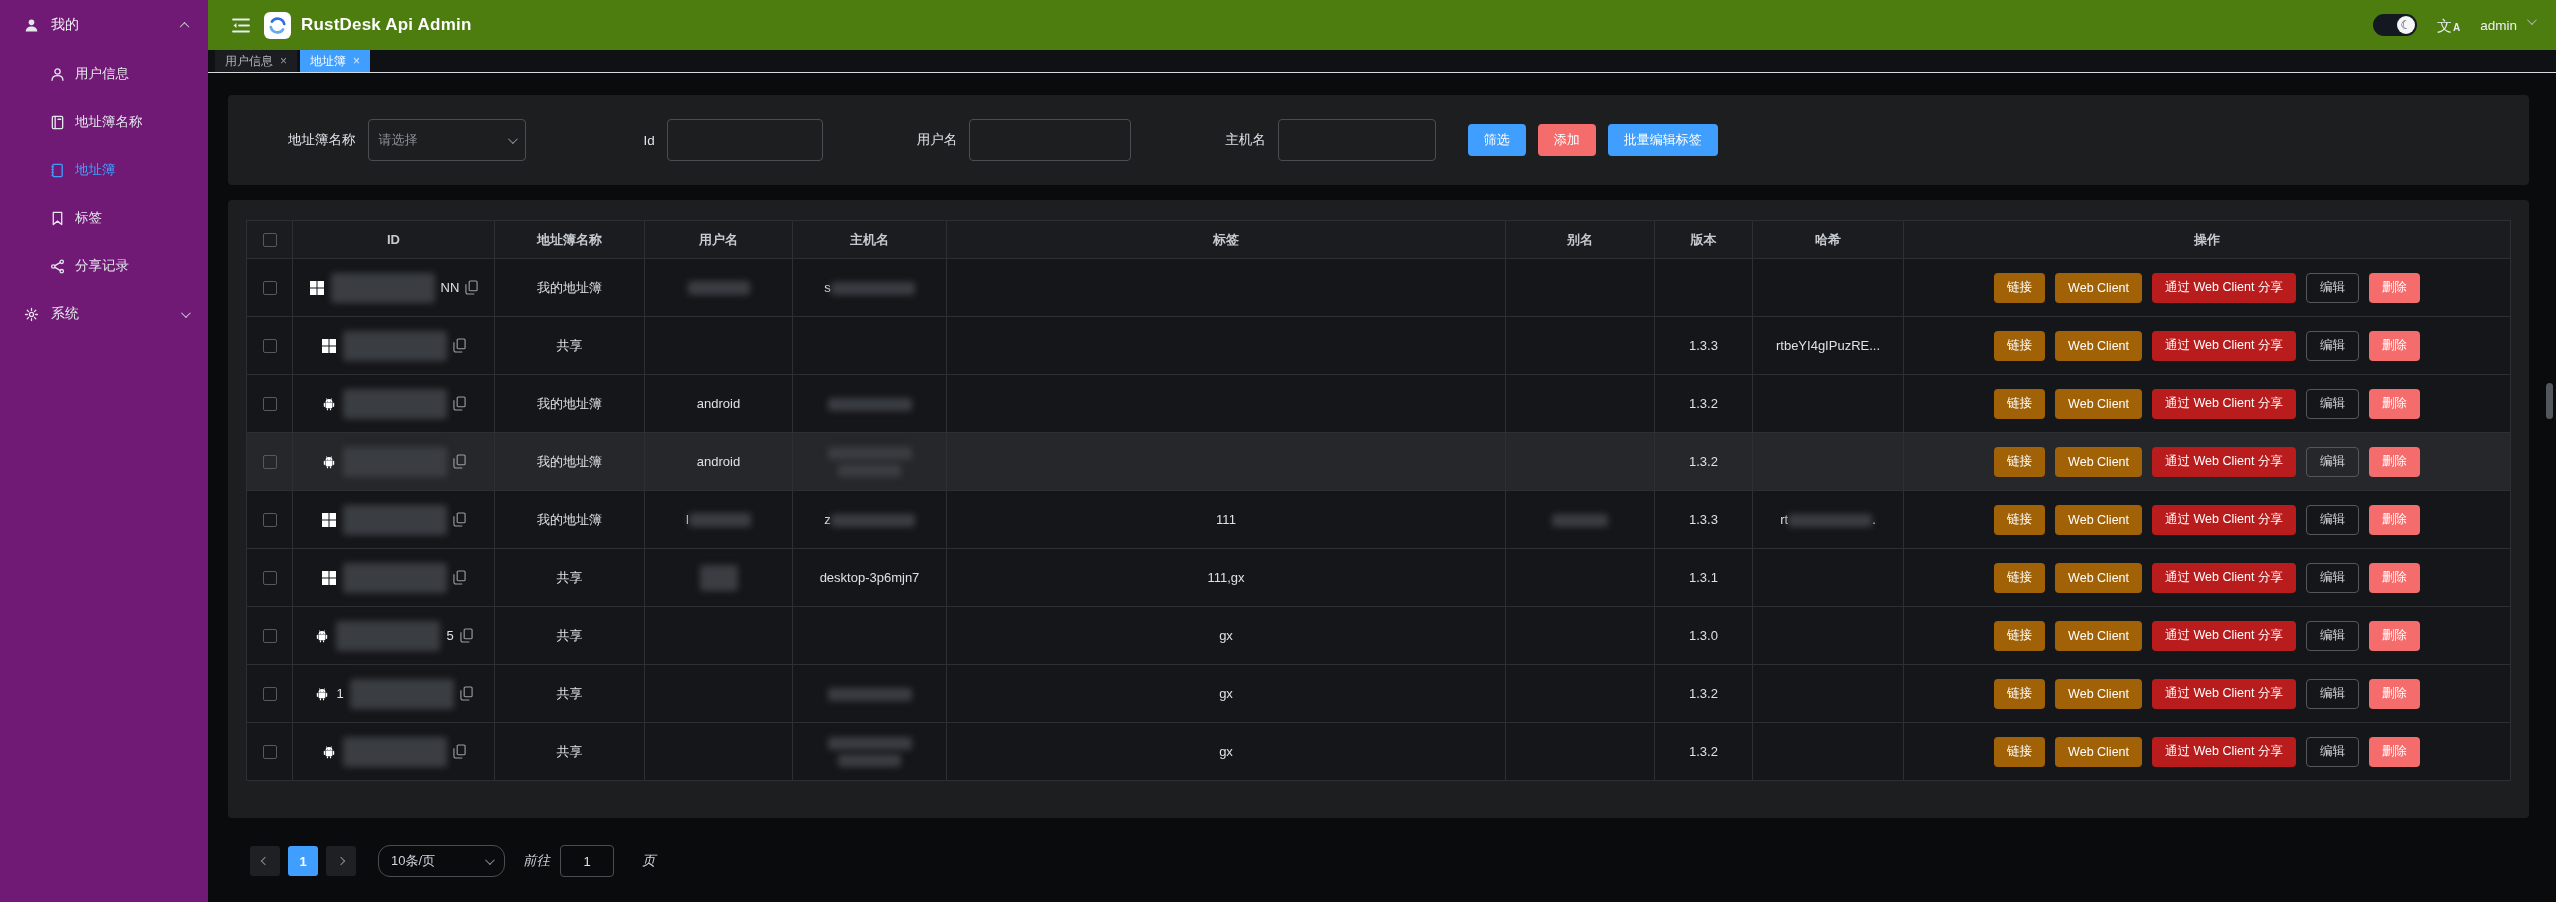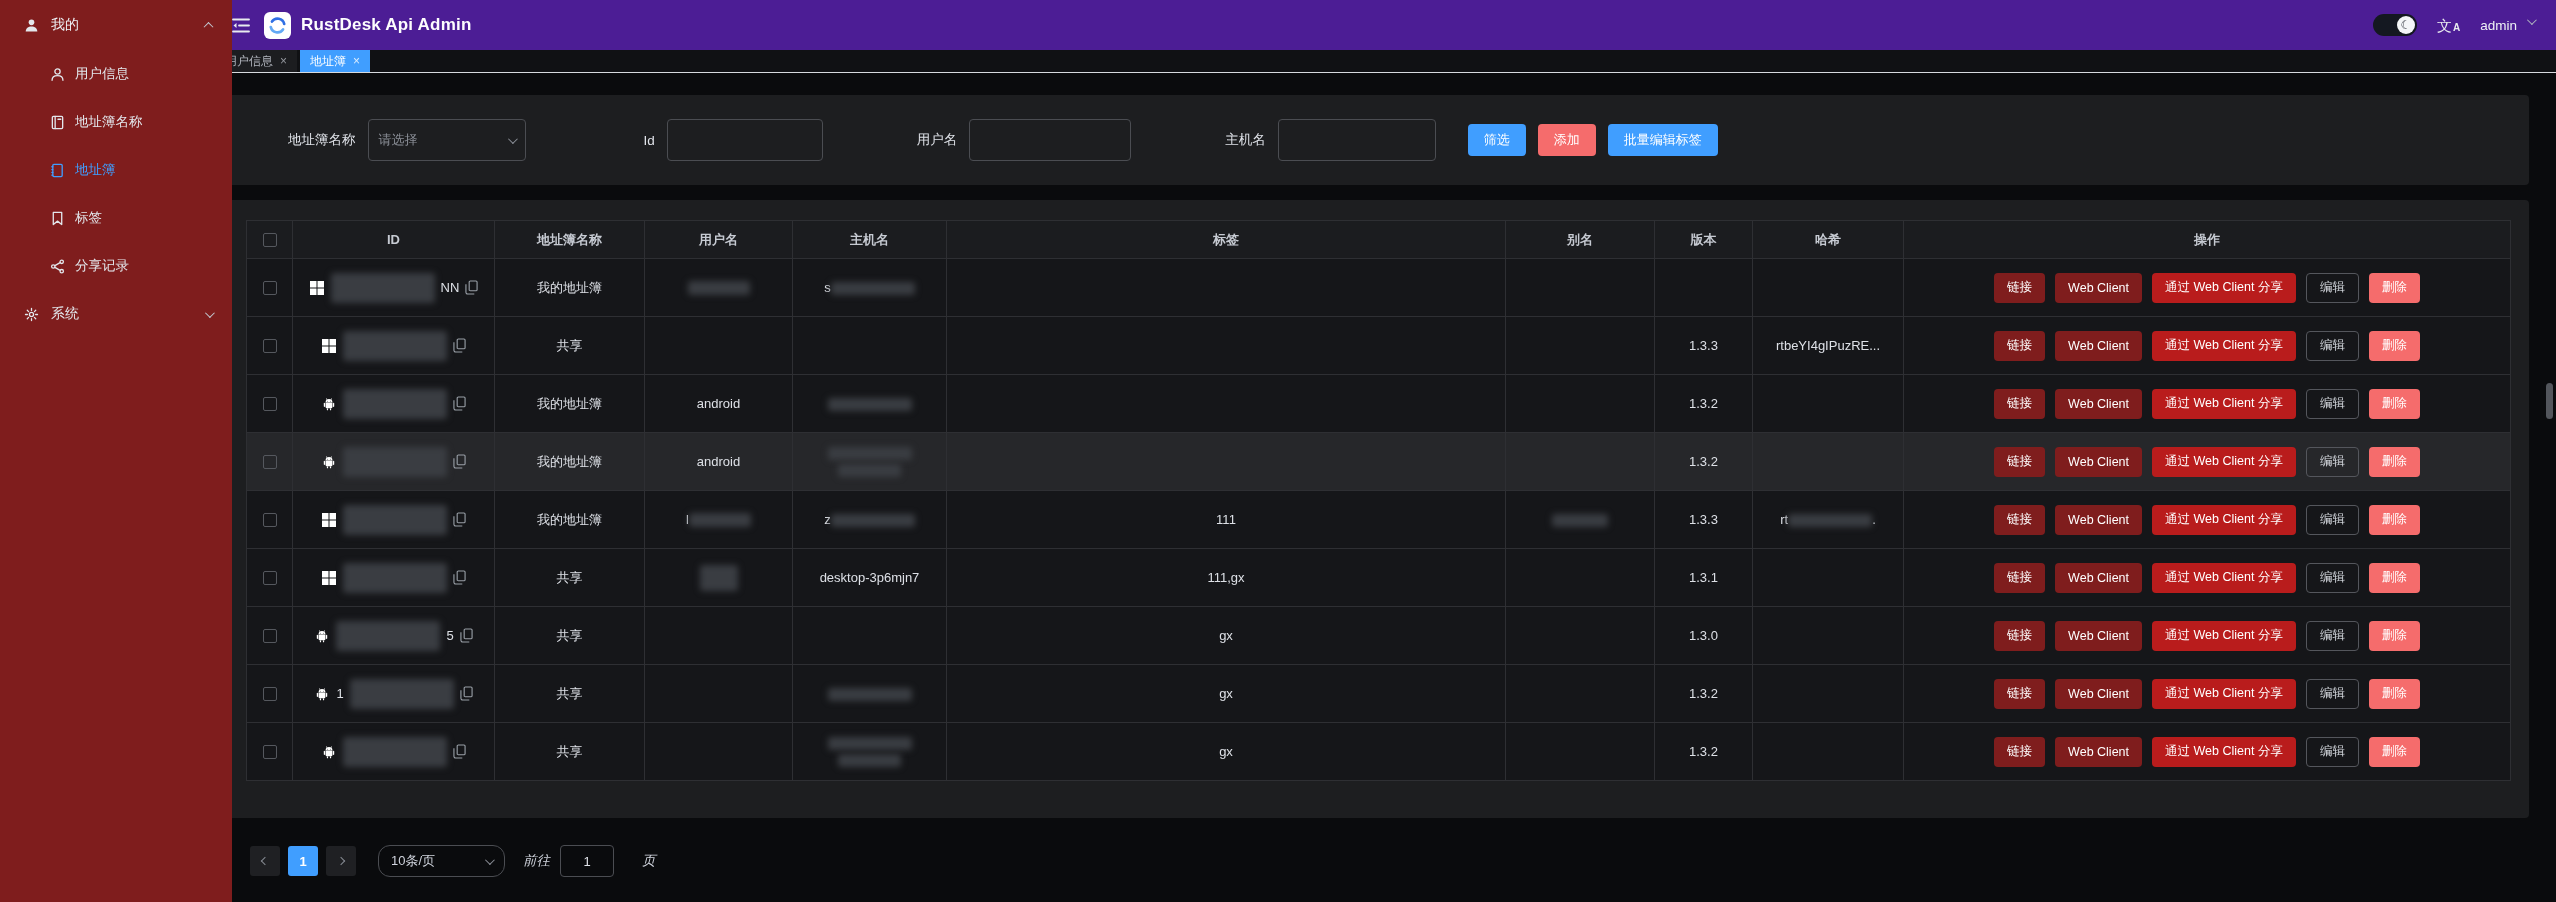--- a/index.html
+++ b/index.html
@@ -1,37 +1,37 @@
 <!DOCTYPE html>
 <html><head>
 <meta charset="utf-8">
 <style>
   * { margin:0; padding:0; box-sizing:border-box; }
   html,body { width:2556px; height:902px; overflow:hidden; }
   body { background:#0a0b0d; font-family:"Liberation Sans","DejaVu Sans",sans-serif; color:#dde0e6; position:relative; }
   svg { display:block; }
 
   
-  .sidebar { position:absolute; left:0; top:0; bottom:0; width:232px; background:#7f1d1d; z-index:5; }
+  .sidebar { position:absolute; left:0; top:0; bottom:0; width:208px; background:#701a75; z-index:5; }
   .side-top { height:50px; display:flex; align-items:center; padding:0 20px 0 24px; color:#eef1f5; font-size:14px; cursor:pointer; }
   .side-top .lbl { margin-left:12px; flex:1; }
   .side-item { height:48px; display:flex; align-items:center; padding-left:50px; color:#e3e7ec; font-size:13.5px; cursor:pointer; }
   .side-item .lbl { margin-left:10px; }
   .side-item.active { color:#409eff; }
   .side-item.active svg { stroke:#409eff; }
   .side-sys { height:48px; display:flex; align-items:center; padding:0 20px 0 24px; color:#e3e7ec; font-size:14px; cursor:pointer; }
   .side-sys .lbl { margin-left:12px; flex:1; }
   .sicon { width:15px; height:15px; fill:none; stroke:#e3e7ec; stroke-width:1.4; stroke-linecap:round; stroke-linejoin:round; }
   .sicon.filled { fill:#e3e7ec; stroke:none; }
   .chev { width:7px; height:7px; border-right:1.5px solid #c3c9d1; border-bottom:1.5px solid #c3c9d1; display:inline-block; }
   .chev.up { transform:rotate(-135deg) translate(-1px,-1px); }
   .chev.down { transform:rotate(45deg) translateY(-2px); }
 
   
-  .topbar { position:absolute; left:208px; right:0; top:0; height:50px; background:#4c1d95; display:flex; align-items:center; padding:0 22px 0 24px; }
+  .topbar { position:absolute; left:208px; right:0; top:0; height:50px; background:#4d7c0f; display:flex; align-items:center; padding:0 22px 0 24px; }
   .burger { width:18px; height:15px; cursor:pointer; }
   .logo { width:27px; height:27px; background:#fff; border-radius:6px; margin-left:14px; display:flex; align-items:center; justify-content:center; }
   .app-title { margin-left:10px; font-size:17px; font-weight:bold; color:#fdfdfe; letter-spacing:.2px; }
   .top-right { margin-left:auto; display:flex; align-items:center; gap:20px; }
   .theme-toggle { width:44px; height:22px; background:#141821; border-radius:11px; position:relative; cursor:pointer; }
   .theme-knob { position:absolute; right:2px; top:2px; width:18px; height:18px; border-radius:50%; background:#f4f6f8; color:#2a2f38; font-size:12px; line-height:18px; text-align:center; }
   .lang { color:#e8ebef; font-size:15px; cursor:pointer; display:flex; align-items:flex-end; line-height:1; }
   .lang small { font-size:10px; font-weight:bold; margin-left:1px; }
   .userbox { display:flex; align-items:flex-start; gap:10px; color:#eef1f5; font-size:13.5px; cursor:pointer; }
   .userbox .chev { border-color:#aeb4bd; }
@@ -63,21 +63,21 @@
   td { height:58px; color:#dde0e6; }
   tr.hl td { background:#26272a; }
   .ckbx { display:inline-block; width:14px; height:14px; border:1px solid #55585e; border-radius:2px; cursor:pointer; vertical-align:middle; }
   .idwrap { display:inline-flex; align-items:center; gap:6px; justify-content:center; }
   .osicon { width:16px; height:16px; fill:#fff; flex:none; }
   .copyicon { width:13px; height:15px; stroke:#9aa0a8; stroke-width:1.2; fill:none; flex:none; cursor:pointer; }
   .mask { display:inline-block; background:#3a3d42; border-radius:3px; filter:blur(3px); vertical-align:middle; }
   .mask-col { display:inline-flex; flex-direction:column; gap:4px; align-items:center; vertical-align:middle; }
   .ops { display:flex; align-items:center; justify-content:center; gap:10px; }
   .abtn { height:30px; border:none; border-radius:4px; color:#fff; font-size:12.5px; padding:0 13px; cursor:pointer; white-space:nowrap; font-family:inherit; }
-  .abtn.green { background:#7f1d1d; }
+  .abtn.green { background:#a16207; }
   .abtn.blue { background:#b91c1c; }
   .abtn.red { background:#f56c6c; }
   .abtn.plain { background:transparent; border:1px solid #54565c; color:#d4d8de; }
 
   
   .pager { margin:27px 0 0 42px; display:flex; align-items:center; }
   .pg-btn { width:30px; height:30px; background:#1f2023; border:none; border-radius:3px; color:#868b93; display:flex; align-items:center; justify-content:center; cursor:pointer; }
   .pg-btn .chev { border-color:#868b93; width:6px; height:6px; }
   .chev.left { transform:rotate(135deg); } .chev.right { transform:rotate(-45deg); }
   .pg-num { width:30px; height:30px; background:#409eff; border-radius:3px; color:#fff; font-size:13px; font-weight:bold; display:flex; align-items:center; justify-content:center; margin:0 8px; cursor:pointer; }

